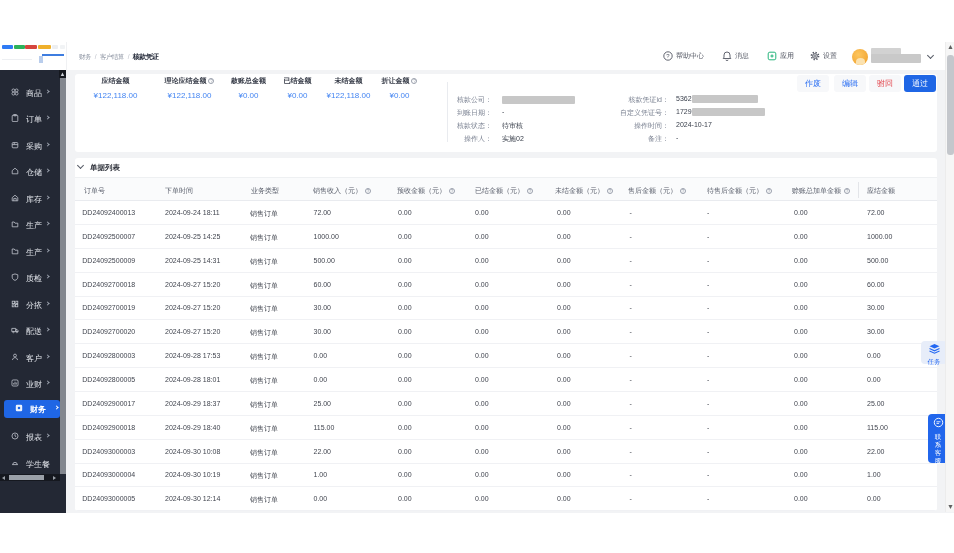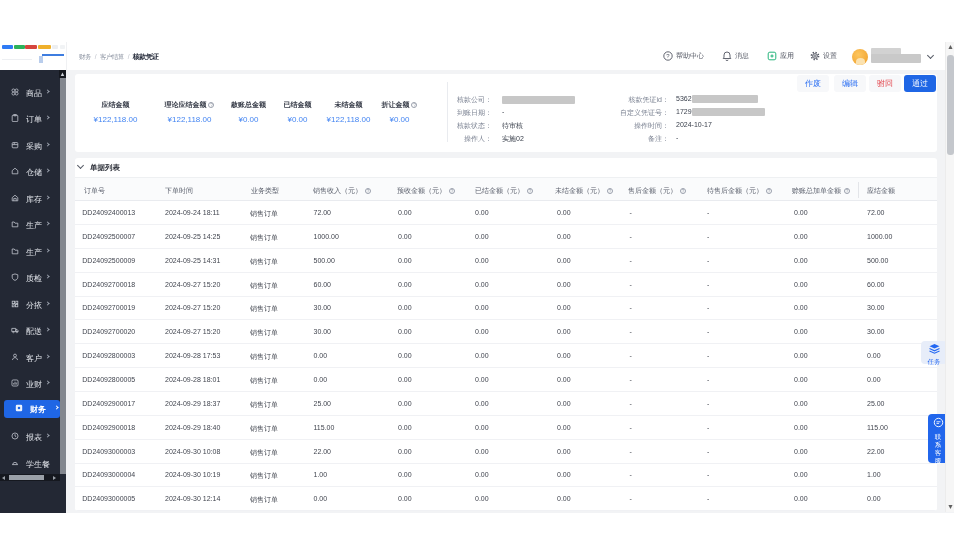--- a/index.html
+++ b/index.html
@@ -23,21 +23,21 @@
 .mi.on{left:4px;width:56px;background:#1f66e5;border-radius:3px;color:#fff;}
 .mi.on .ar{border-color:#fff;left:51px;}
 #hscroll{position:absolute;left:0;top:404px;width:60px;height:7px;background:#15181f;}
 #hscroll .th{position:absolute;left:9px;top:1px;width:35px;height:5px;background:#9aa0a8;}
 #iot{position:absolute;left:0;top:411px;width:66px;height:32px;background:linear-gradient(100deg,#1b49d8 0%,#2360e8 70%,#1b49d8 100%);overflow:hidden;}
 #iot .t1{position:absolute;left:5px;top:3px;color:#fff;font-size:11.5px;font-weight:bold;letter-spacing:.3px;}
 #iot .t2{position:absolute;left:4px;top:20px;color:#dfe7ff;font-size:5.5px;}
 
 #content{position:absolute;left:66px;top:28px;width:888px;height:443px;background:#f2f3f5;}
 #panel1{position:absolute;left:9px;top:4px;width:862px;height:78px;background:#fff;border-radius:3px;}
-.stat{position:absolute;top:26px;text-align:center;}
+.stat{position:absolute;top:2px;text-align:center;}
 .stat .lb{font-size:7px;color:#383d49;font-weight:bold;white-space:nowrap;}
 .stat .vl{margin-top:5px;font-size:8px;color:#4485f2;white-space:nowrap;}
 .q{display:inline-block;width:6px;height:6px;border:1px solid #9aa0ac;border-radius:50%;font-size:4.5px;line-height:6px;text-align:center;color:#9aa0ac;vertical-align:0px;font-weight:normal;}
 #pdiv{position:absolute;left:372px;top:8px;width:1px;height:60px;background:#e9ebef;}
 .frow{position:absolute;font-size:7px;white-space:nowrap;}
 .frow .l{color:#7b8292;}
 .frow .v{color:#3b414d;}
 .redact{display:inline-block;background:#c7c7c7;border-radius:1px;vertical-align:-2px;}
 .btn{position:absolute;top:1px;height:17px;border-radius:3px;font-size:8px;line-height:17px;text-align:center;}
 

